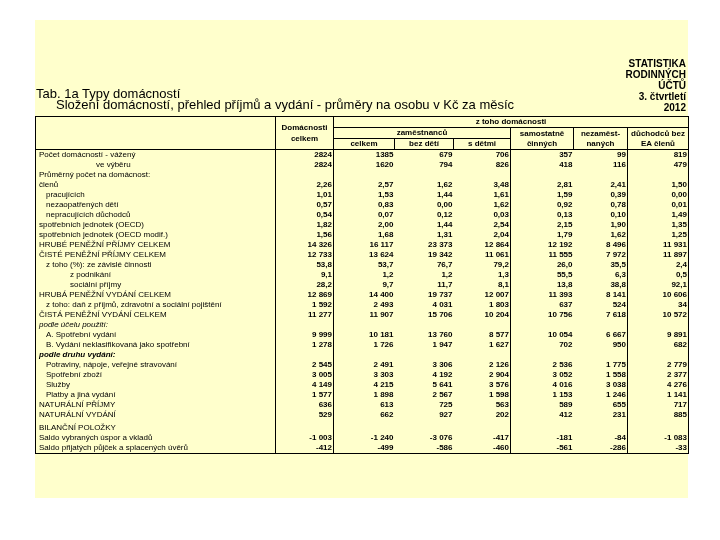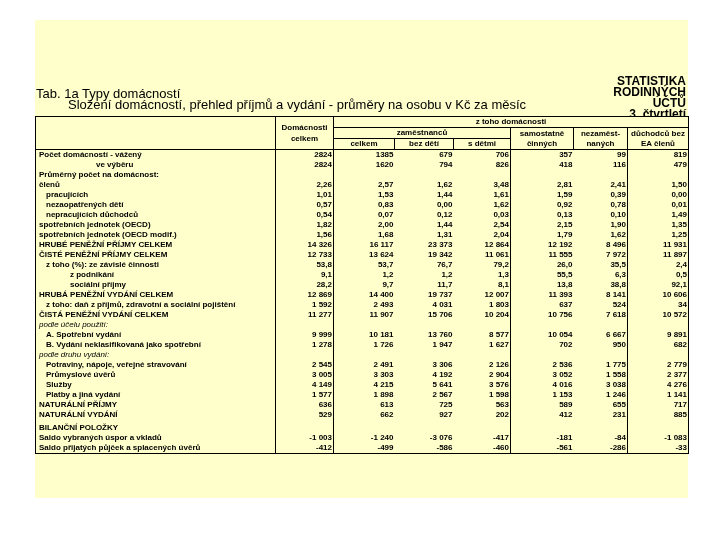--- a/index.html
+++ b/index.html
@@ -1,25 +1,25 @@
 <!DOCTYPE html>
 <html><head>
 <meta charset="utf-8">
 <style>
   html, body { margin:0; padding:0; background:#ffffff; }
   body { width:720px; height:540px; position:relative; overflow:hidden;
          font-family:"Liberation Sans", sans-serif; color:#000; }
   .panel { position:absolute; left:35px; top:20px; width:653px; height:478px; background:#ffffcc; }
   .hdr-left { position:absolute; left:36px; top:88px; font-size:13px; line-height:11px; }
-  .hdr-left .sub { padding-left:32px; }
-  .hdr-right { position:absolute; right:34px; top:76px; font-size:12px; line-height:11px; text-align:right; font-weight:bold; }
+  .hdr-left .sub { padding-left:20px; }
+  .hdr-right { position:absolute; right:34px; top:58px; font-size:10px; line-height:11px; text-align:right; font-weight:bold; }
   table { position:absolute; left:35px; top:116px; border-collapse:collapse; font-size:8px; table-layout:fixed; }
   td, th { padding:0 1px; height:10px; line-height:10px; white-space:nowrap; overflow:hidden; }
   th { font-weight:bold; font-size:8px; text-align:center; border:1px solid #000; background:#ffffcc; }
-  td.lbl { font-weight:bold; text-align:left; border-left:1.5px solid #000; border-right:1.5px solid #000; padding-left:3px; }
+  td.lbl { font-weight:normal; text-align:left; border-left:1.5px solid #000; border-right:1.5px solid #000; padding-left:3px; }
   td.num { text-align:right; font-weight:bold; }
   td.b-r { border-right:1.5px solid #000; }
   td.italic { font-style:italic; }
   tr.last td { border-bottom:1.5px solid #000; }
   tr.first-body td { border-top:1.5px solid #000; }
   .ind1 { padding-left:10px !important; }
   .ind2 { padding-left:34px !important; }
   .ind3 { padding-left:60px !important; }
 </style>
 </head>
@@ -264,41 +264,41 @@
         <td class="lbl ind1">B. Vydání neklasifikovaná jako spotřební</td>
         <td class="num b-r">1 278</td>
         <td class="num">1 726</td>
         <td class="num">1 947</td>
         <td class="num b-r">1 627</td>
         <td class="num">702</td>
         <td class="num b-r">950</td>
         <td class="num b-r">682</td>
       </tr>
       <tr>
-        <td class="lbl italic" style="font-weight: normal;">podle druhu vydání:</td>
+        <td class="lbl italic" style="font-weight: bold;">podle druhu vydání:</td>
         <td class="num b-r"></td>
         <td class="num"></td>
         <td class="num"></td>
         <td class="num b-r"></td>
         <td class="num"></td>
         <td class="num b-r"></td>
         <td class="num b-r"></td>
       </tr>
       <tr>
         <td class="lbl ind1">Potraviny, nápoje, veřejné stravování</td>
         <td class="num b-r">2 545</td>
         <td class="num">2 491</td>
         <td class="num">3 306</td>
         <td class="num b-r">2 126</td>
         <td class="num">2 536</td>
         <td class="num b-r">1 775</td>
         <td class="num b-r">2 779</td>
       </tr>
       <tr>
-        <td class="lbl ind1">Průmyslové úvěrů</td>
+        <td class="lbl ind1">Spotřební zboží</td>
         <td class="num b-r">3 005</td>
         <td class="num">3 303</td>
         <td class="num">4 192</td>
         <td class="num b-r">2 904</td>
         <td class="num">3 052</td>
         <td class="num b-r">1 558</td>
         <td class="num b-r">2 377</td>
       </tr>
       <tr>
         <td class="lbl ind1">Služby</td>

